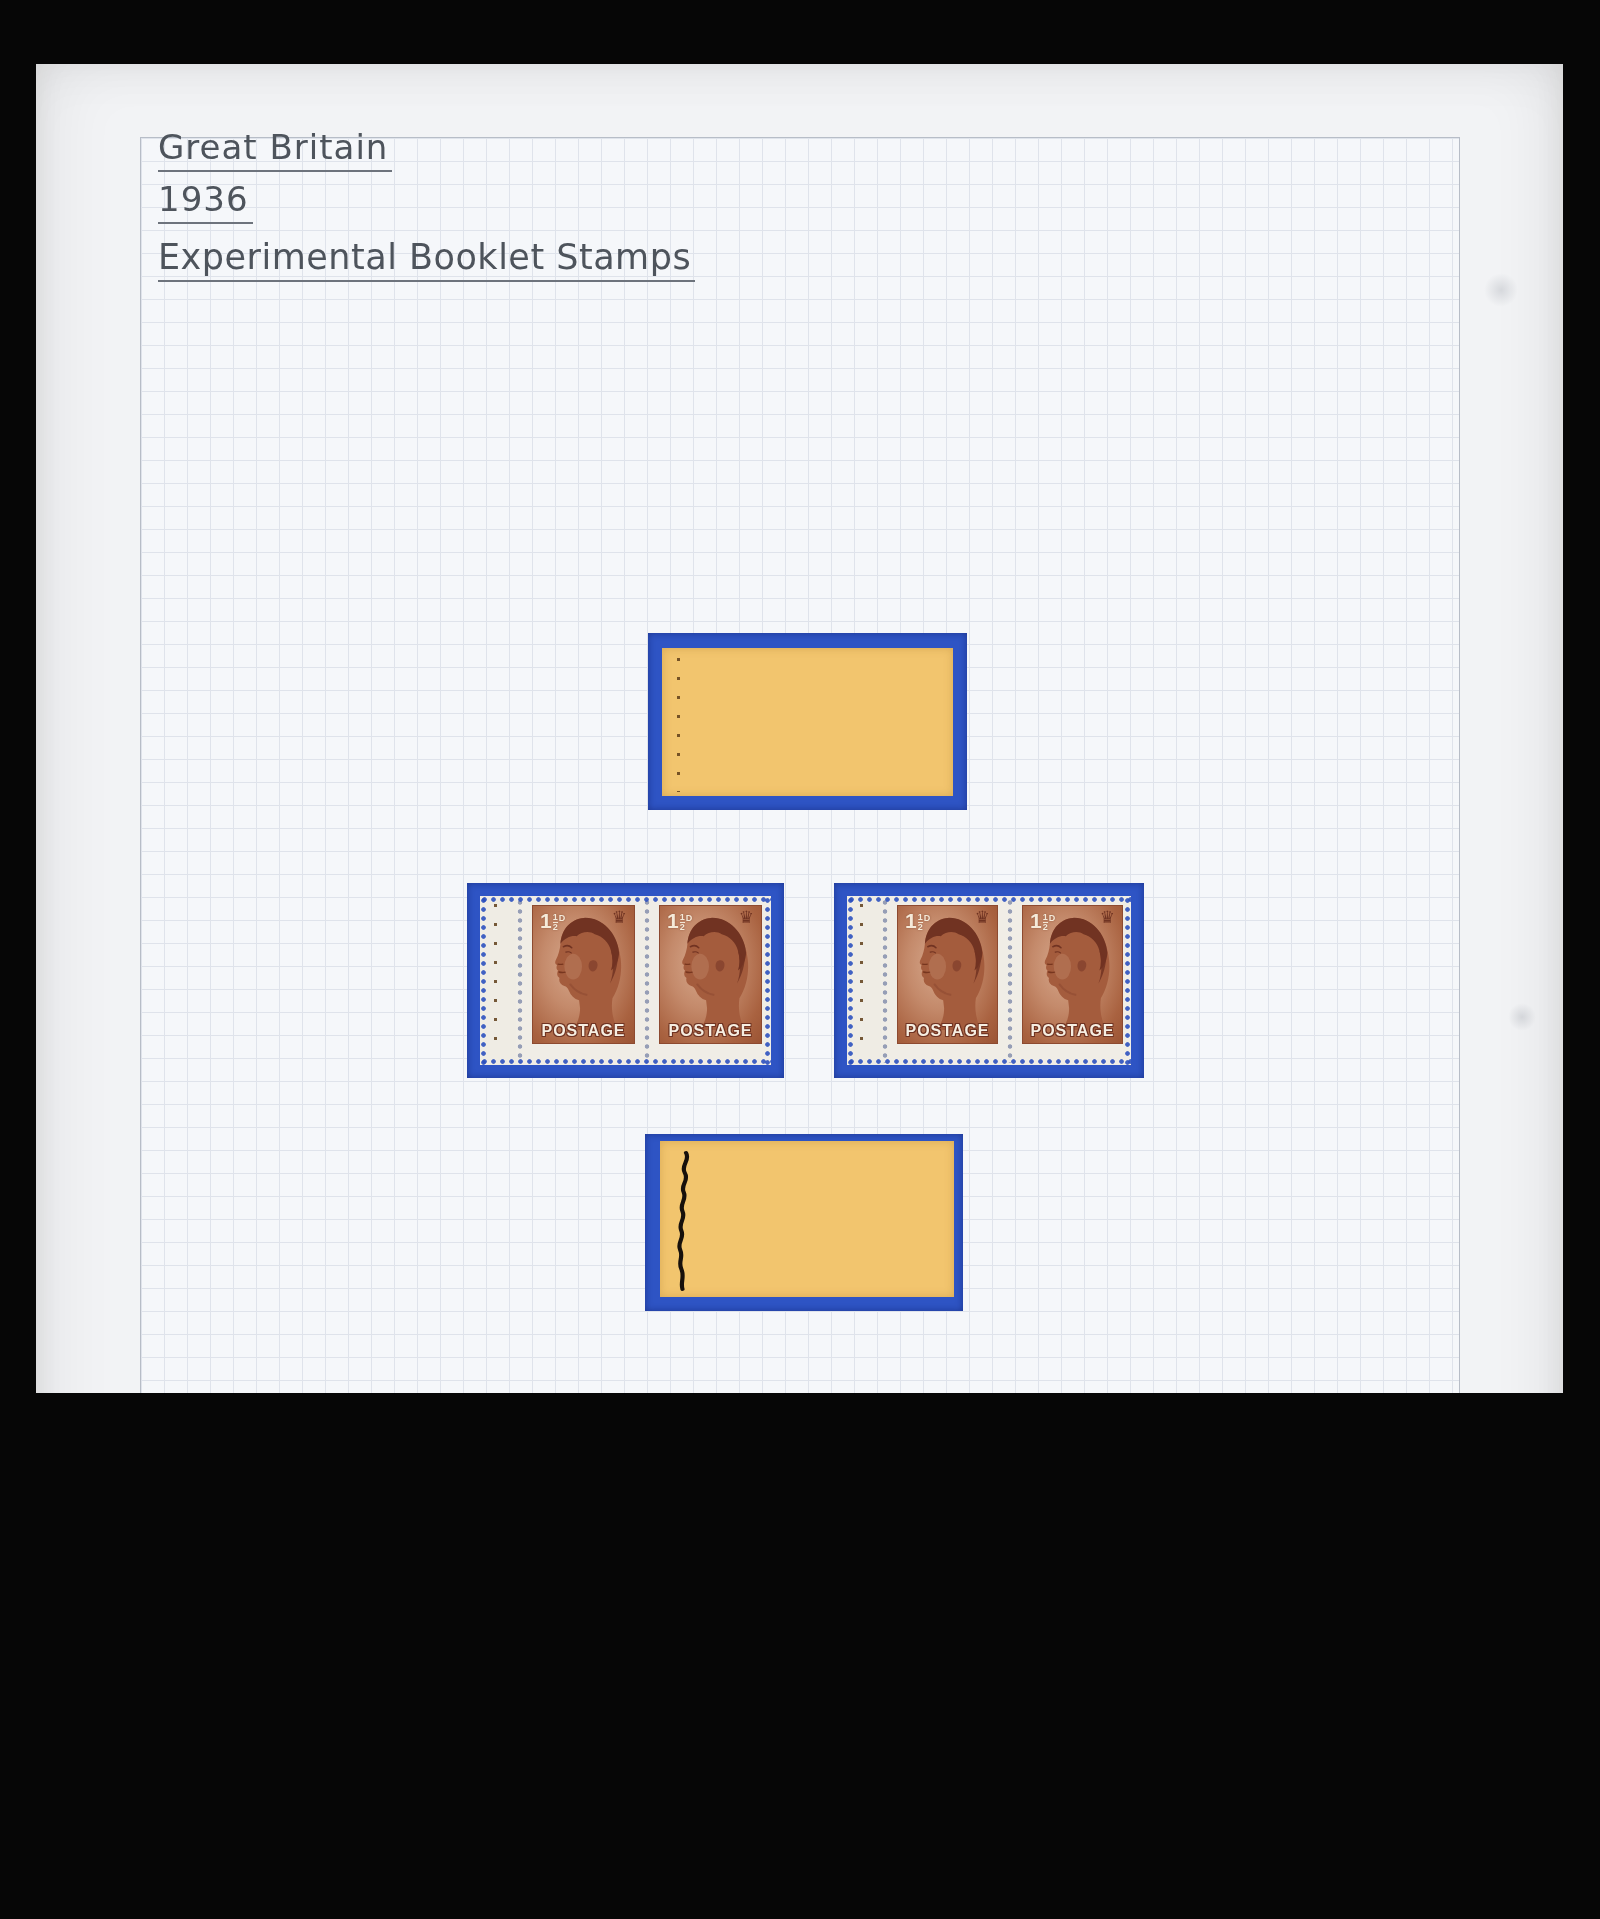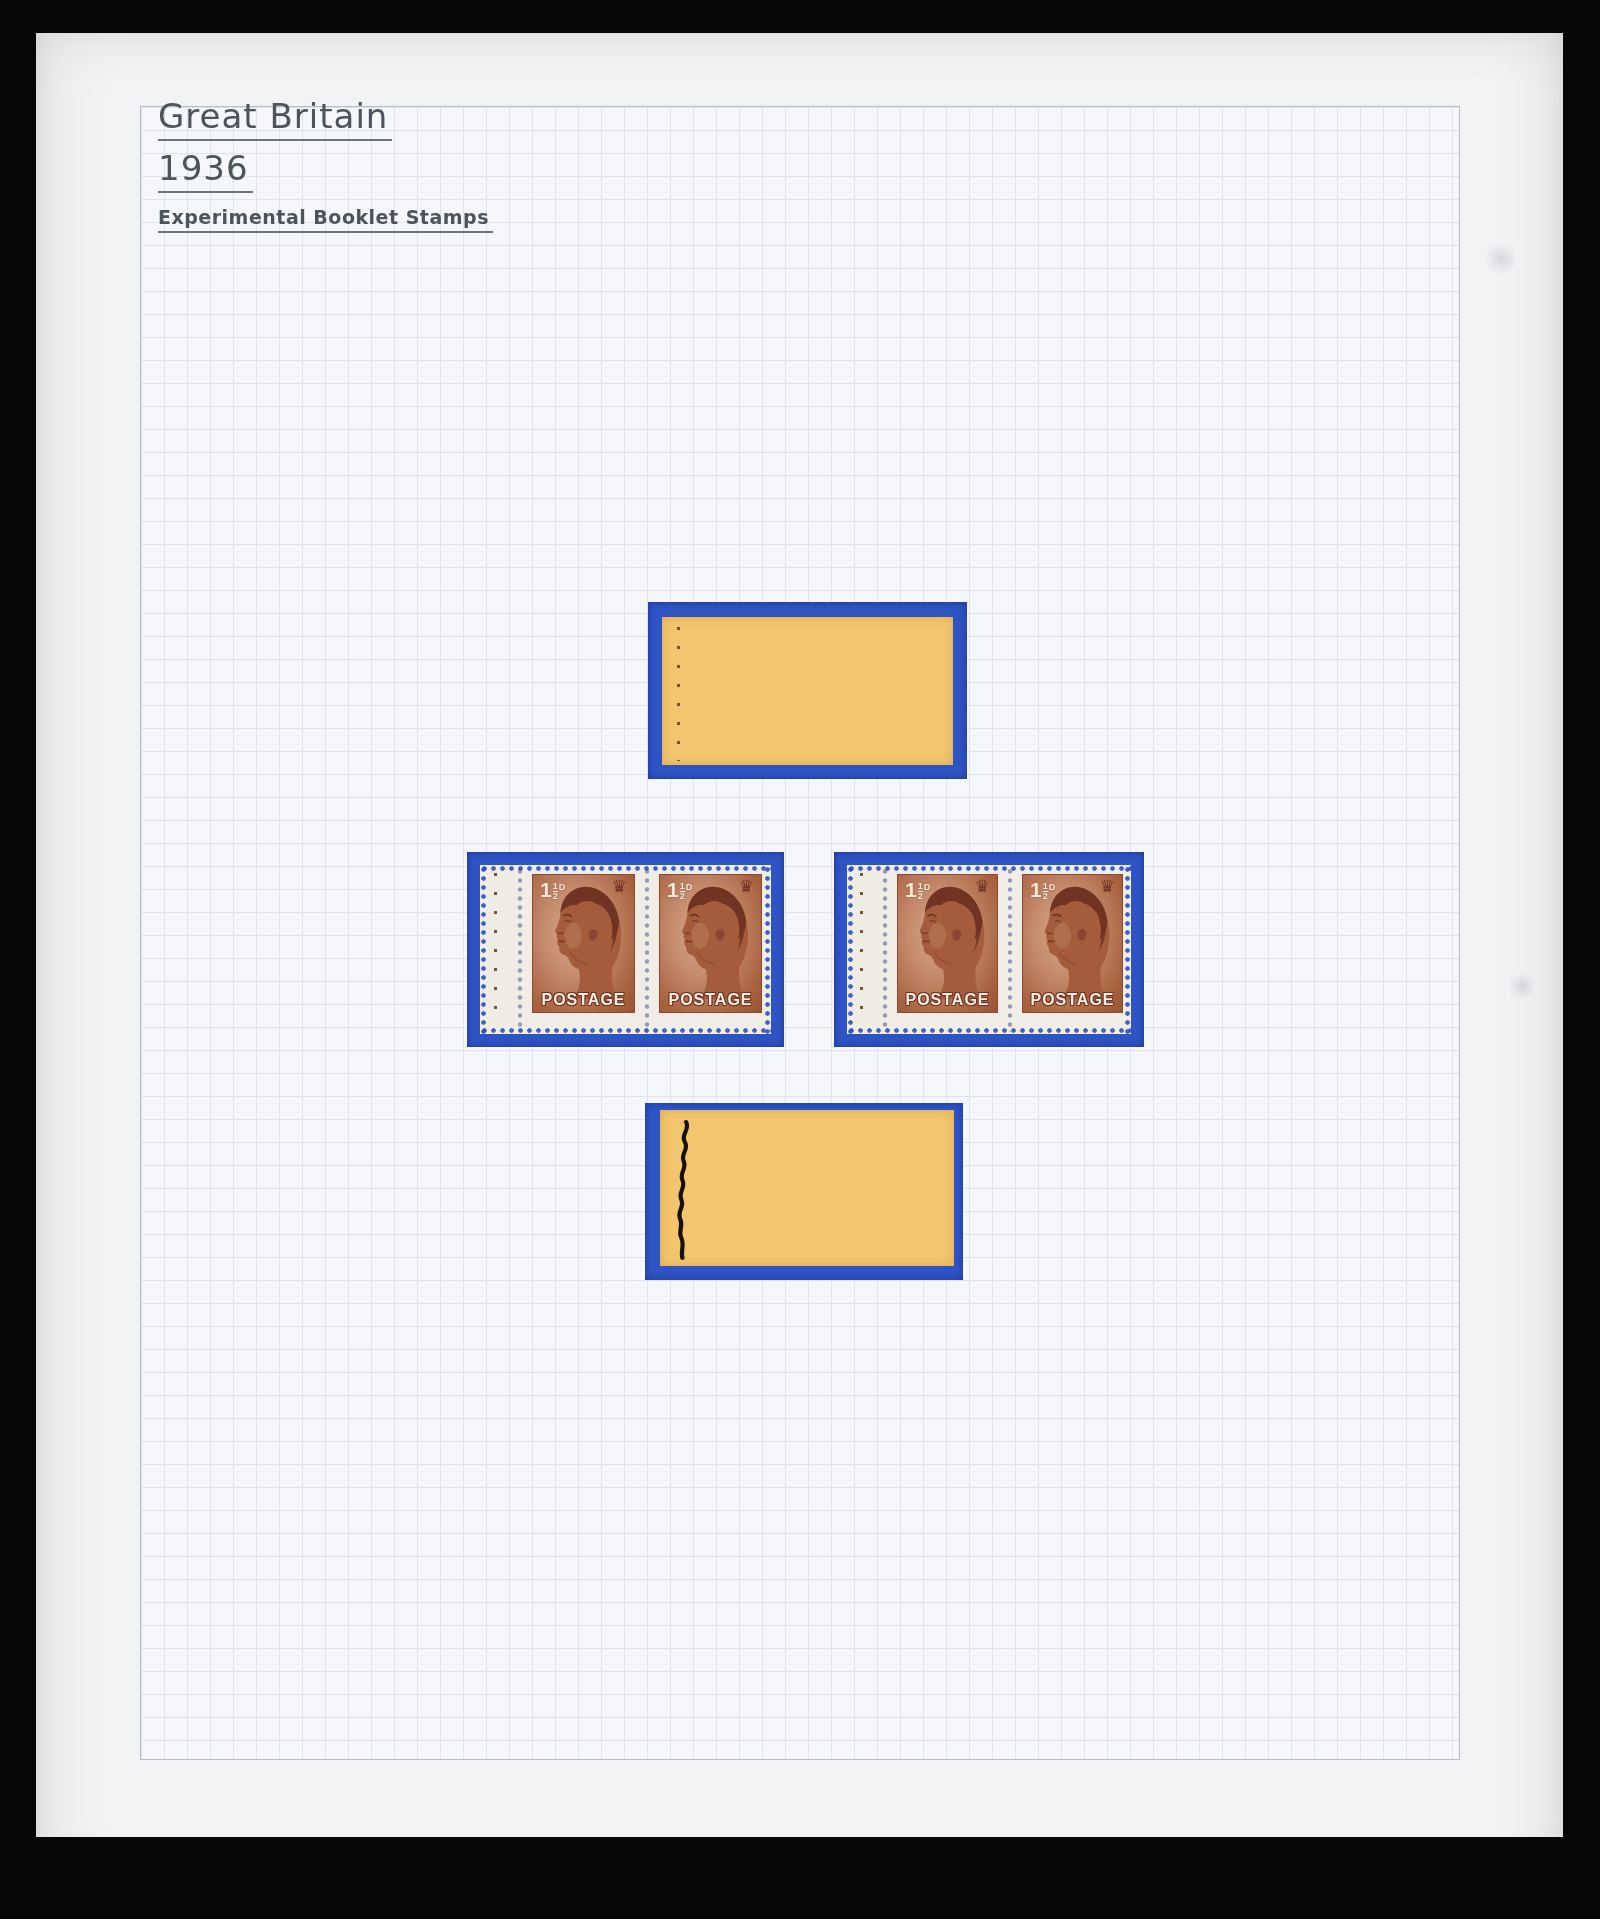--- a/index.html
+++ b/index.html
@@ -1,34 +1,34 @@
 <!DOCTYPE html>
 <html><head>
 <meta charset="utf-8">
 <style>
   html,body{margin:0;padding:0;background:#060606;}
-  .canvas{position:relative;width:1600px;height:1837px;background:#060606;overflow:hidden;
-          font-family:"DejaVu Sans",sans-serif;}
+  .canvas{position:relative;width:1600px;height:1362px;background:#060606;overflow:hidden;
+          font-family:"DejaVu Sans",sans-serif;margin-top:31px;}
   
   .sheet{position:absolute;left:36px;top:33px;width:1527px;height:1849px;background:#f2f3f5;
          box-shadow:inset 26px 0 60px rgba(0,0,0,.05), inset -22px 0 55px rgba(0,0,0,.06),
                     inset 0 -14px 30px rgba(60,50,30,.08);
          border-bottom:4px solid #231c12;}
   .grid{position:absolute;left:140px;top:106px;width:1318px;height:1652px;background:#f5f7fa;
         border:1px solid #b7bdc7;
         background-image:linear-gradient(#dfe3eb 1px,transparent 1px),
                          linear-gradient(90deg,#dfe3eb 1px,transparent 1px);
         background-size:23px 23px;}
   .smudge{position:absolute;border-radius:50%;
           background:radial-gradient(circle,rgba(116,122,134,.22) 0%,rgba(116,122,134,0) 70%);}
   
   .hand{color:#4e545c;letter-spacing:1px;}
   .h-country{position:absolute;left:158px;top:96px;font-size:34px;}
   .h-year{position:absolute;left:158px;top:148px;font-size:34px;}
-  .h-sub{position:absolute;left:158px;top:206px;font-size:19px;letter-spacing:.5px;font-weight:bold;}
+  .h-sub{position:absolute;left:158px;top:206px;font-size:35px;letter-spacing:.5px;}
   .uline{display:inline-block;border-bottom:2px solid #6d737c;padding:0 4px 3px 0;}
   .caption{position:absolute;left:182px;top:1648px;width:560px;font-size:17.5px;
            line-height:23.5px;letter-spacing:.5px;color:#565c66;}
   .caption .ind{padding-left:30px;}
   
   .mount{position:absolute;background:#2e54c4;box-shadow:inset 0 0 7px rgba(8,18,80,.45);}
   
   .card{position:absolute;background:#f2c56e;
         box-shadow:inset 0 0 10px rgba(150,100,20,.28);}
   .stitch{position:absolute;width:3px;

